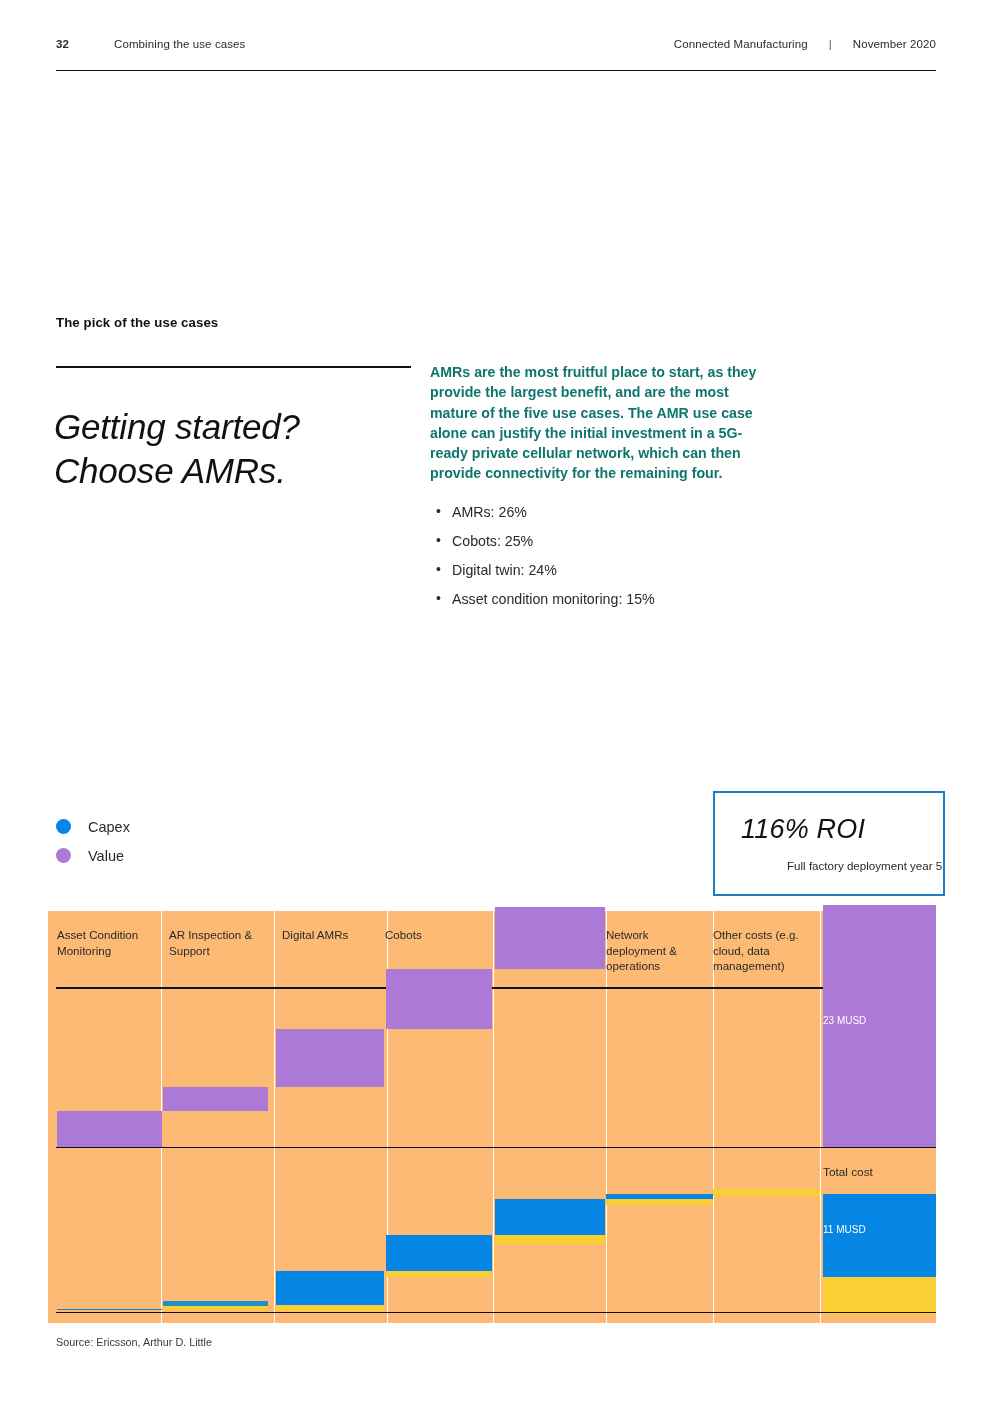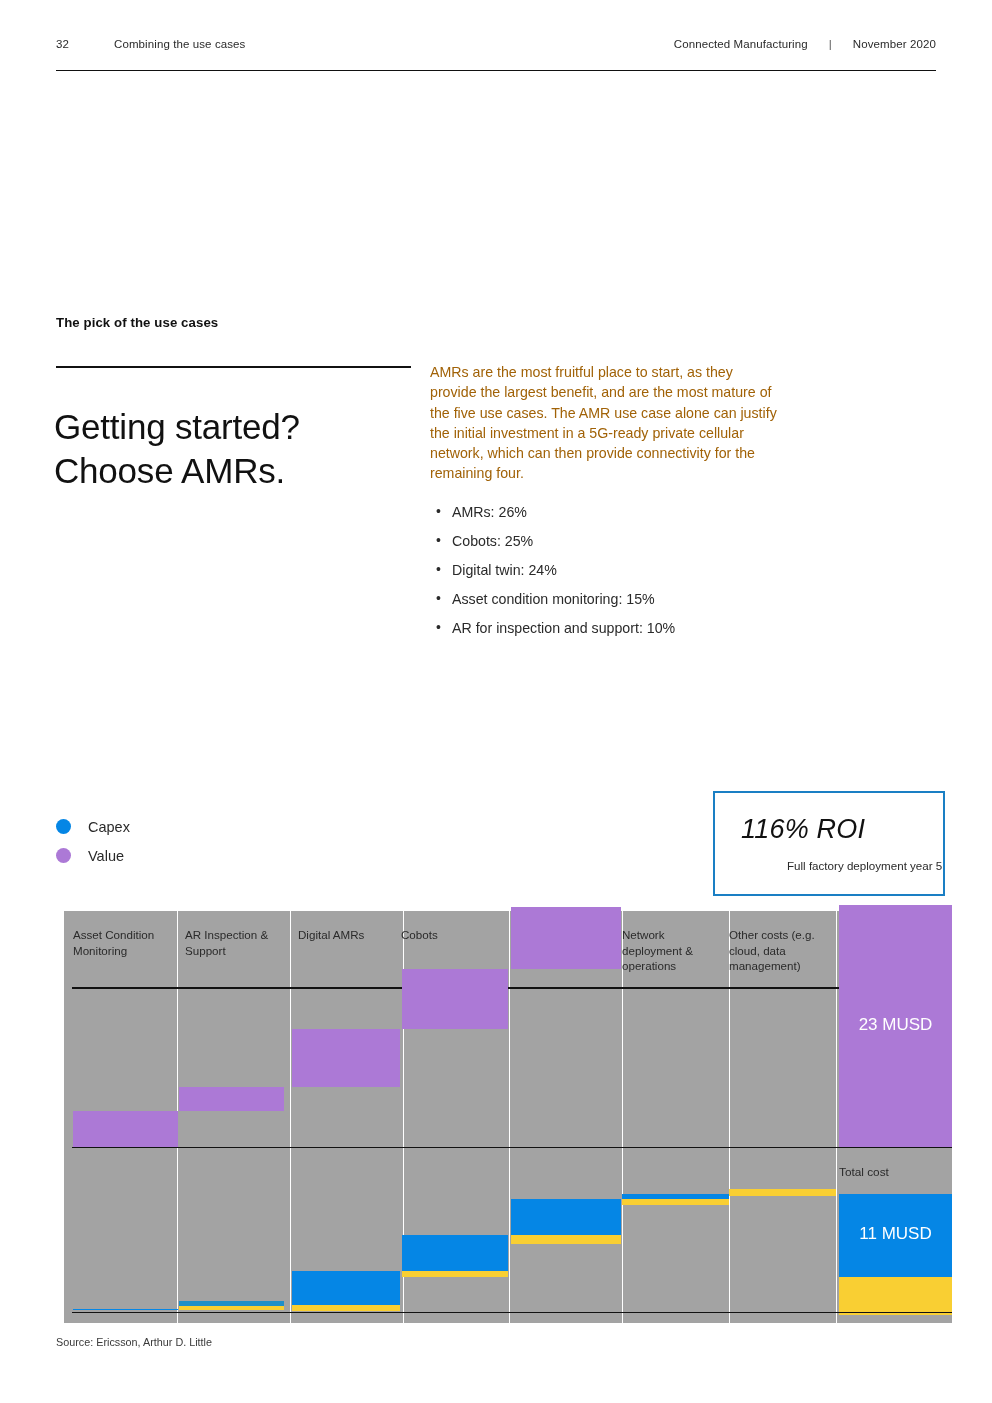--- a/index.html
+++ b/index.html
@@ -24,21 +24,21 @@
     width: 880px;
     height: 30px;
     display: flex;
     align-items: flex-start;
     justify-content: space-between;
     font-size: 11.5px;
     color: #2b2b2b;
     letter-spacing: 0.1px;
   }
   .hdr-left { display: flex; }
-  .hdr-page-num { width: 58px; }
+  .hdr-page-num { width: 58px; font-weight: bold; }
   .hdr-right { display: flex; gap: 21px; }
   .hdr-sep { color: #555; }
   .header-rule {
     position: absolute;
     left: 56px;
     top: 70px;
     width: 880px;
     height: 1.4px;
     background: #111;
   }
@@ -65,34 +65,35 @@
     position: absolute;
     left: 54px;
     top: 382px;
     width: 400px;
     font-size: 35px;
     line-height: 44px;
     font-weight: normal;
     color: #111;
     letter-spacing: -0.2px;
   }
-  .big-title div { white-space: nowrap; }
+  .big-title div { white-space: nowrap; font-style: italic; }
 
   
   .body-col {
     position: absolute;
     left: 430px;
     top: 362px;
     width: 348px;
   }
   .body-par {
     font-size: 14.2px;
     line-height: 20.3px;
-    color: #a16207;
+    color: #0f766e;
     margin: 0 0 18px 0;
+    font-weight: bold;
   }
   .bullet-list {
     margin: 6px 0 0 0;
     padding: 0;
     list-style: none;
   }
   .bullet-list li {
     position: relative;
     font-size: 14.2px;
     line-height: 20px;
@@ -157,25 +158,25 @@
     left: 26px;
     top: 66px;
     font-size: 11.6px;
     color: #2a2a2a;
     margin-left: 46px;
   }
 
   
   .chart-panel {
     position: absolute;
-    left: 64px;
+    left: 48px;
     top: 911px;
     width: 888px;
     height: 412px;
-    background: #a3a3a3;
+    background: #fdba74;
   }
   .chart-grid {
     position: absolute;
     left: 0; top: 0;
     width: 100%;
     height: 100%;
   }
   .col-div {
     position: absolute;
     top: 0;
@@ -209,22 +210,22 @@
     width: 880px;
   }
 
   
   .bar {
     position: absolute;
   }
   .bar-label {
     position: absolute;
     width: 100%;
-    text-align: center;
-    font-size: 17px;
+    text-align: left;
+    font-size: 10px;
     color: #ffffff;
   }
   .total-cost-label {
     position: absolute;
     font-size: 11.8px;
     color: #2a2a2a;
   }
 
   
   .source {
@@ -258,21 +259,20 @@
   <div>Choose AMRs.</div>
 </h1>
 
 <div class="body-col">
   <p class="body-par">AMRs are the most fruitful place to start, as they provide the largest benefit, and are the most mature of the five use cases. The AMR use case alone can justify the initial investment in a 5G-ready private cellular network, which can then provide connectivity for the remaining four.</p>
   <ul class="bullet-list">
     <li>AMRs: 26%</li>
     <li>Cobots: 25%</li>
     <li>Digital twin: 24%</li>
     <li>Asset condition monitoring: 15%</li>
-    <li>AR for inspection and support: 10%</li>
   </ul>
 </div>
 
 <div class="legend">
   <div class="legend-row">
     <span class="legend-dot" style="background:#0586E5"></span>
     <span class="legend-label">Capex</span>
   </div>
   <div class="legend-row">
     <span class="legend-dot" style="background:#AC79D6"></span>

